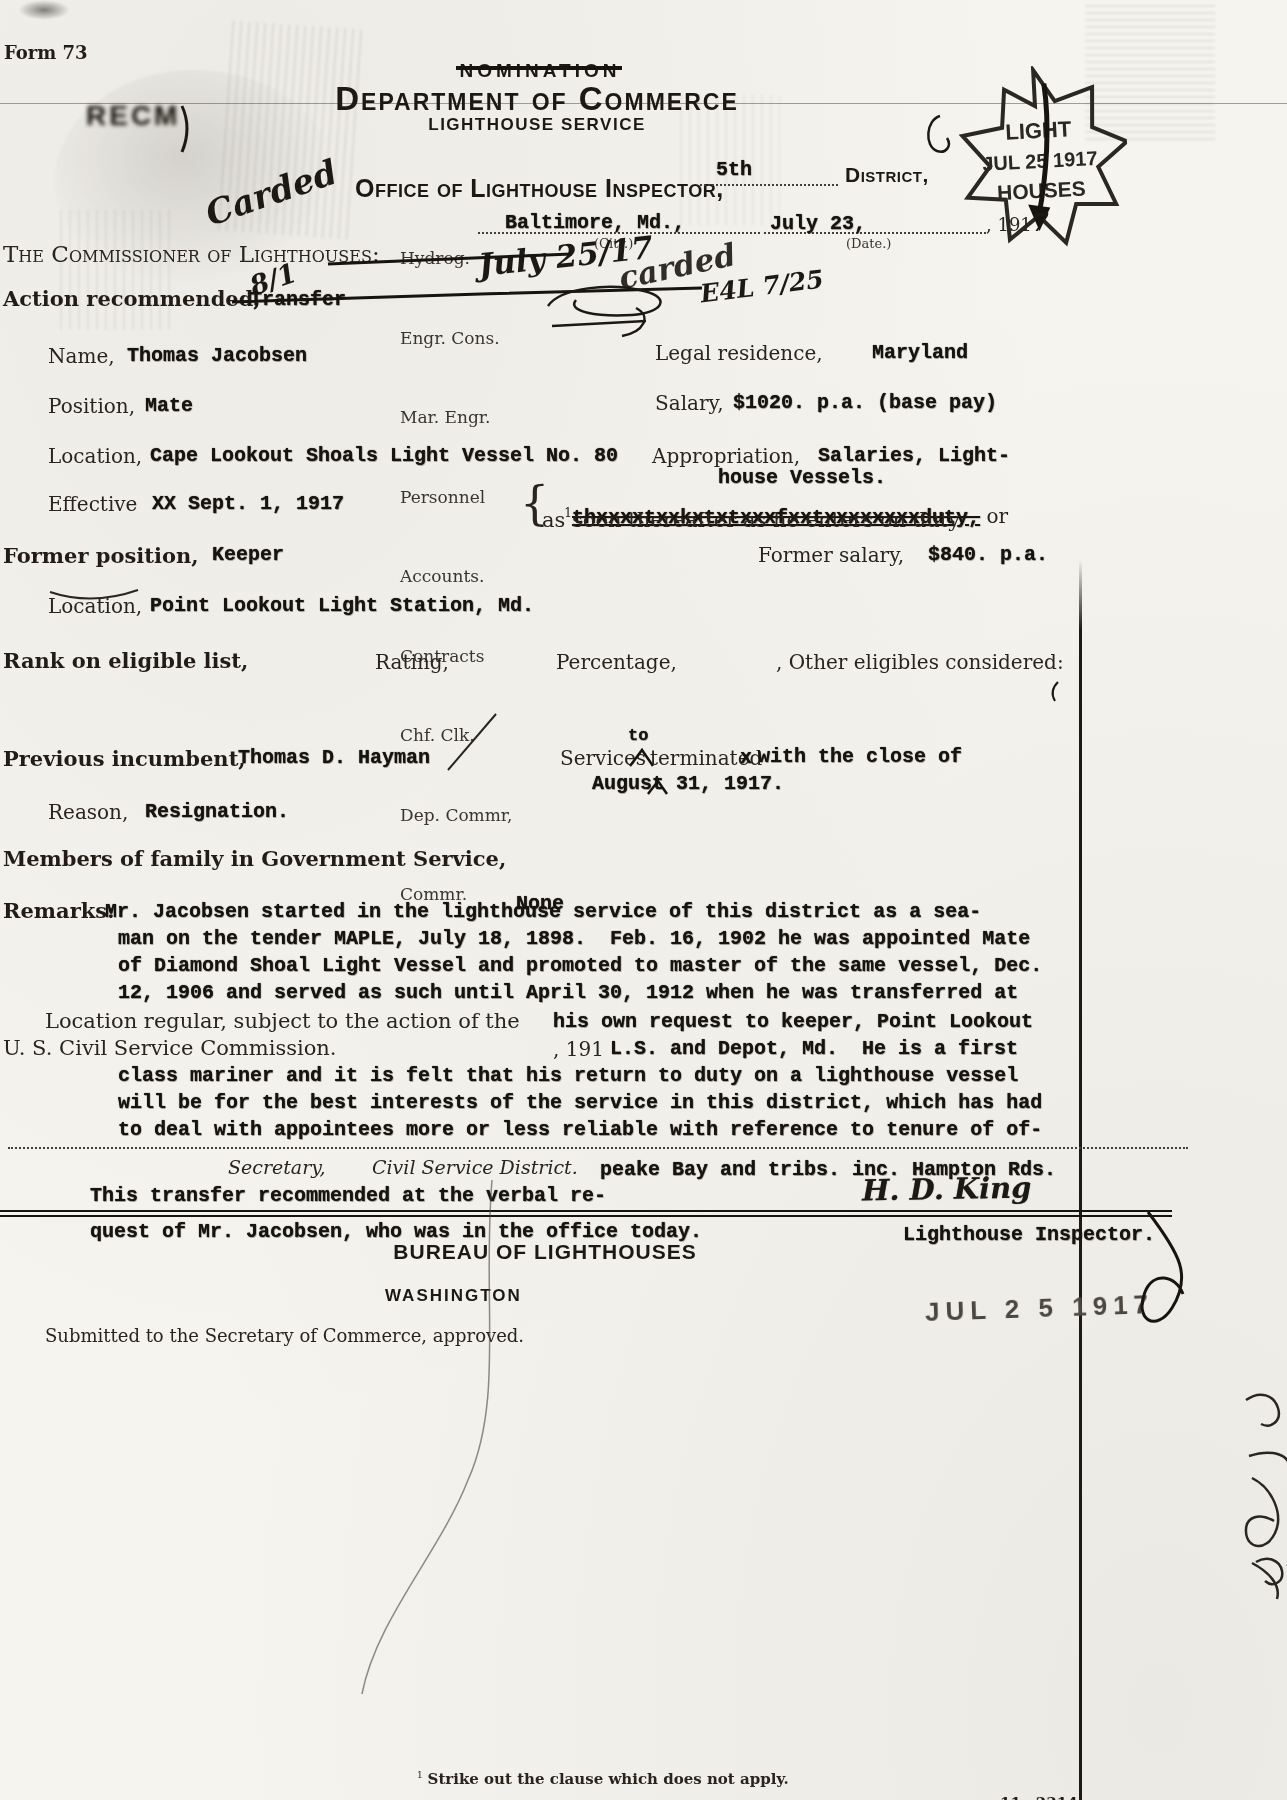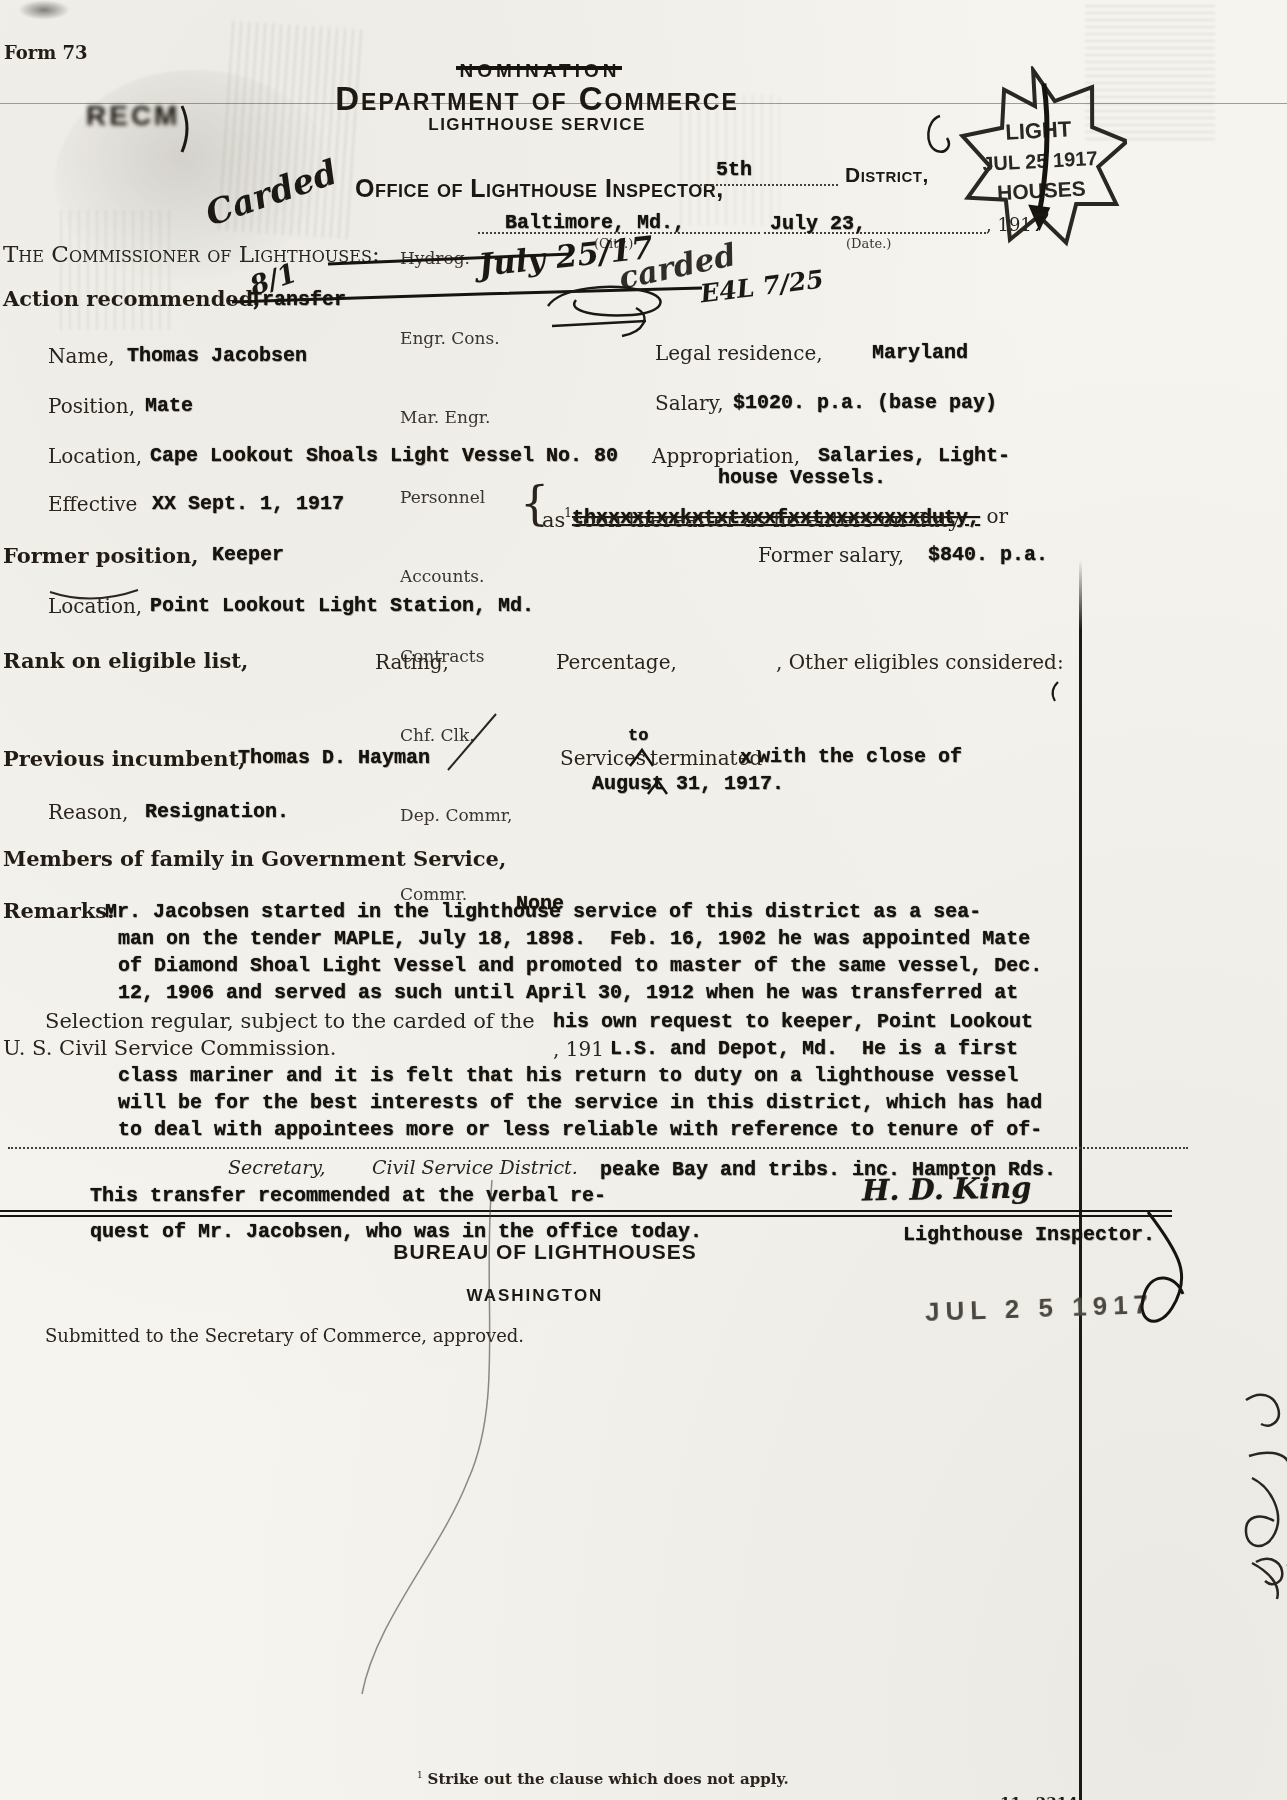--- a/index.html
+++ b/index.html
@@ -150,21 +150,21 @@
   <div class="abs t" style="left:145px;top:800px;">Resignation.</div>
 
   <div class="abs pb" style="left:3px;top:846px;">Members of family in Government Service,</div>
   <div class="abs t" style="left:516px;top:848px;margin-top:44px;">None</div>
 
   <div class="abs pb" style="left:3px;top:898px;">Remarks:</div>
   <div class="abs t" style="left:105px;top:900px;">Mr. Jacobsen started in the lighthouse service of this district as a sea-</div>
   <div class="abs t" style="left:118px;top:927px;">man on the tender MAPLE, July 18, 1898.  Feb. 16, 1902 he was appointed Mate</div>
   <div class="abs t" style="left:118px;top:954px;">of Diamond Shoal Light Vessel and promoted to master of the same vessel, Dec.</div>
   <div class="abs t" style="left:118px;top:981px;">12, 1906 and served as such until April 30, 1912 when he was transferred at</div>
-  <div class="abs p" style="left:45px;top:1009px;font-size:21px;">Selection regular, subject to the carded of the</div>
+  <div class="abs p" style="left:45px;top:1009px;font-size:21px;">Location regular, subject to the action of the</div>
   <div class="abs t" style="left:553px;top:1010px;">his own request to keeper, Point Lookout</div>
   <div class="abs p" style="left:3px;top:1036px;font-size:21px;">U. S. Civil Service Commission.</div>
   <div class="abs p" style="left:553px;top:1037px;">, 191</div>
   <div class="abs t" style="left:610px;top:1037px;">L.S. and Depot, Md.  He is a first</div>
   <div class="abs t" style="left:118px;top:1064px;">class mariner and it is felt that his return to duty on a lighthouse vessel</div>
   <div class="abs t" style="left:118px;top:1091px;">will be for the best interests of the service in this district, which has had</div>
   <div class="abs t" style="left:118px;top:1118px;">to deal with appointees more or less reliable with reference to tenure of of-</div>
 
   <div class="abs dotted" style="left:8px;top:1147px;width:1180px;"></div>
   <div class="abs p" style="left:228px;top:1156px;font-style:italic;font-size:19px;">Secretary,</div>
@@ -174,21 +174,21 @@
   <div class="abs t" style="left:90px;top:1184px;">This transfer recommended at the verbal re-</div>
   <div class="abs hw" style="left:862px;top:1172px;font-size:29px;transform:rotate(-1deg);text-shadow:0 0 1px rgba(20,17,12,.6);">H. D. King</div>
 
   <div class="abs rule" style="left:0;top:1210px;width:1172px;height:2px;"></div>
   <div class="abs rule" style="left:0;top:1215px;width:1172px;height:2px;"></div>
 
   <div class="abs t" style="left:90px;top:1220px;">quest of Mr. Jacobsen, who was in the office today.</div>
   <div class="abs t" style="left:903px;top:1223px;">Lighthouse Inspector.</div>
 
   <div class="abs h" style="left:345px;top:1240px;width:400px;text-align:center;font-size:21px;letter-spacing:1px;">BUREAU OF LIGHTHOUSES</div>
-  <div class="abs h" style="left:385px;top:1286px;width:300px;text-align:center;font-size:17px;letter-spacing:2px;">WASHINGTON</div>
+  <div class="abs h" style="left:385px;top:1286px;width:300px;text-align:left;font-size:17px;letter-spacing:2px;">WASHINGTON</div>
 
   <div class="abs h" style="left:925px;top:1293px;font-size:26px;letter-spacing:6px;color:#4b473e;transform:rotate(-2deg);filter:blur(.4px);">JUL 2 5 1917</div>
 
   <div class="abs p" style="left:45px;top:1325px;font-size:18px;">Submitted to the Secretary of Commerce, approved.</div>
 
   <div class="abs" style="left:398px;top:1752px;font-size:15px;font-family:'DejaVu Serif',serif;color:#2a241d;">
     <sup>1</sup> <span style="font-weight:700;">Strike out the clause which does not apply.</span>
   </div>
   <div class="abs pb" style="left:1000px;top:1750px;font-size:15px;margin-top:44px;">11—2314</div>
 

